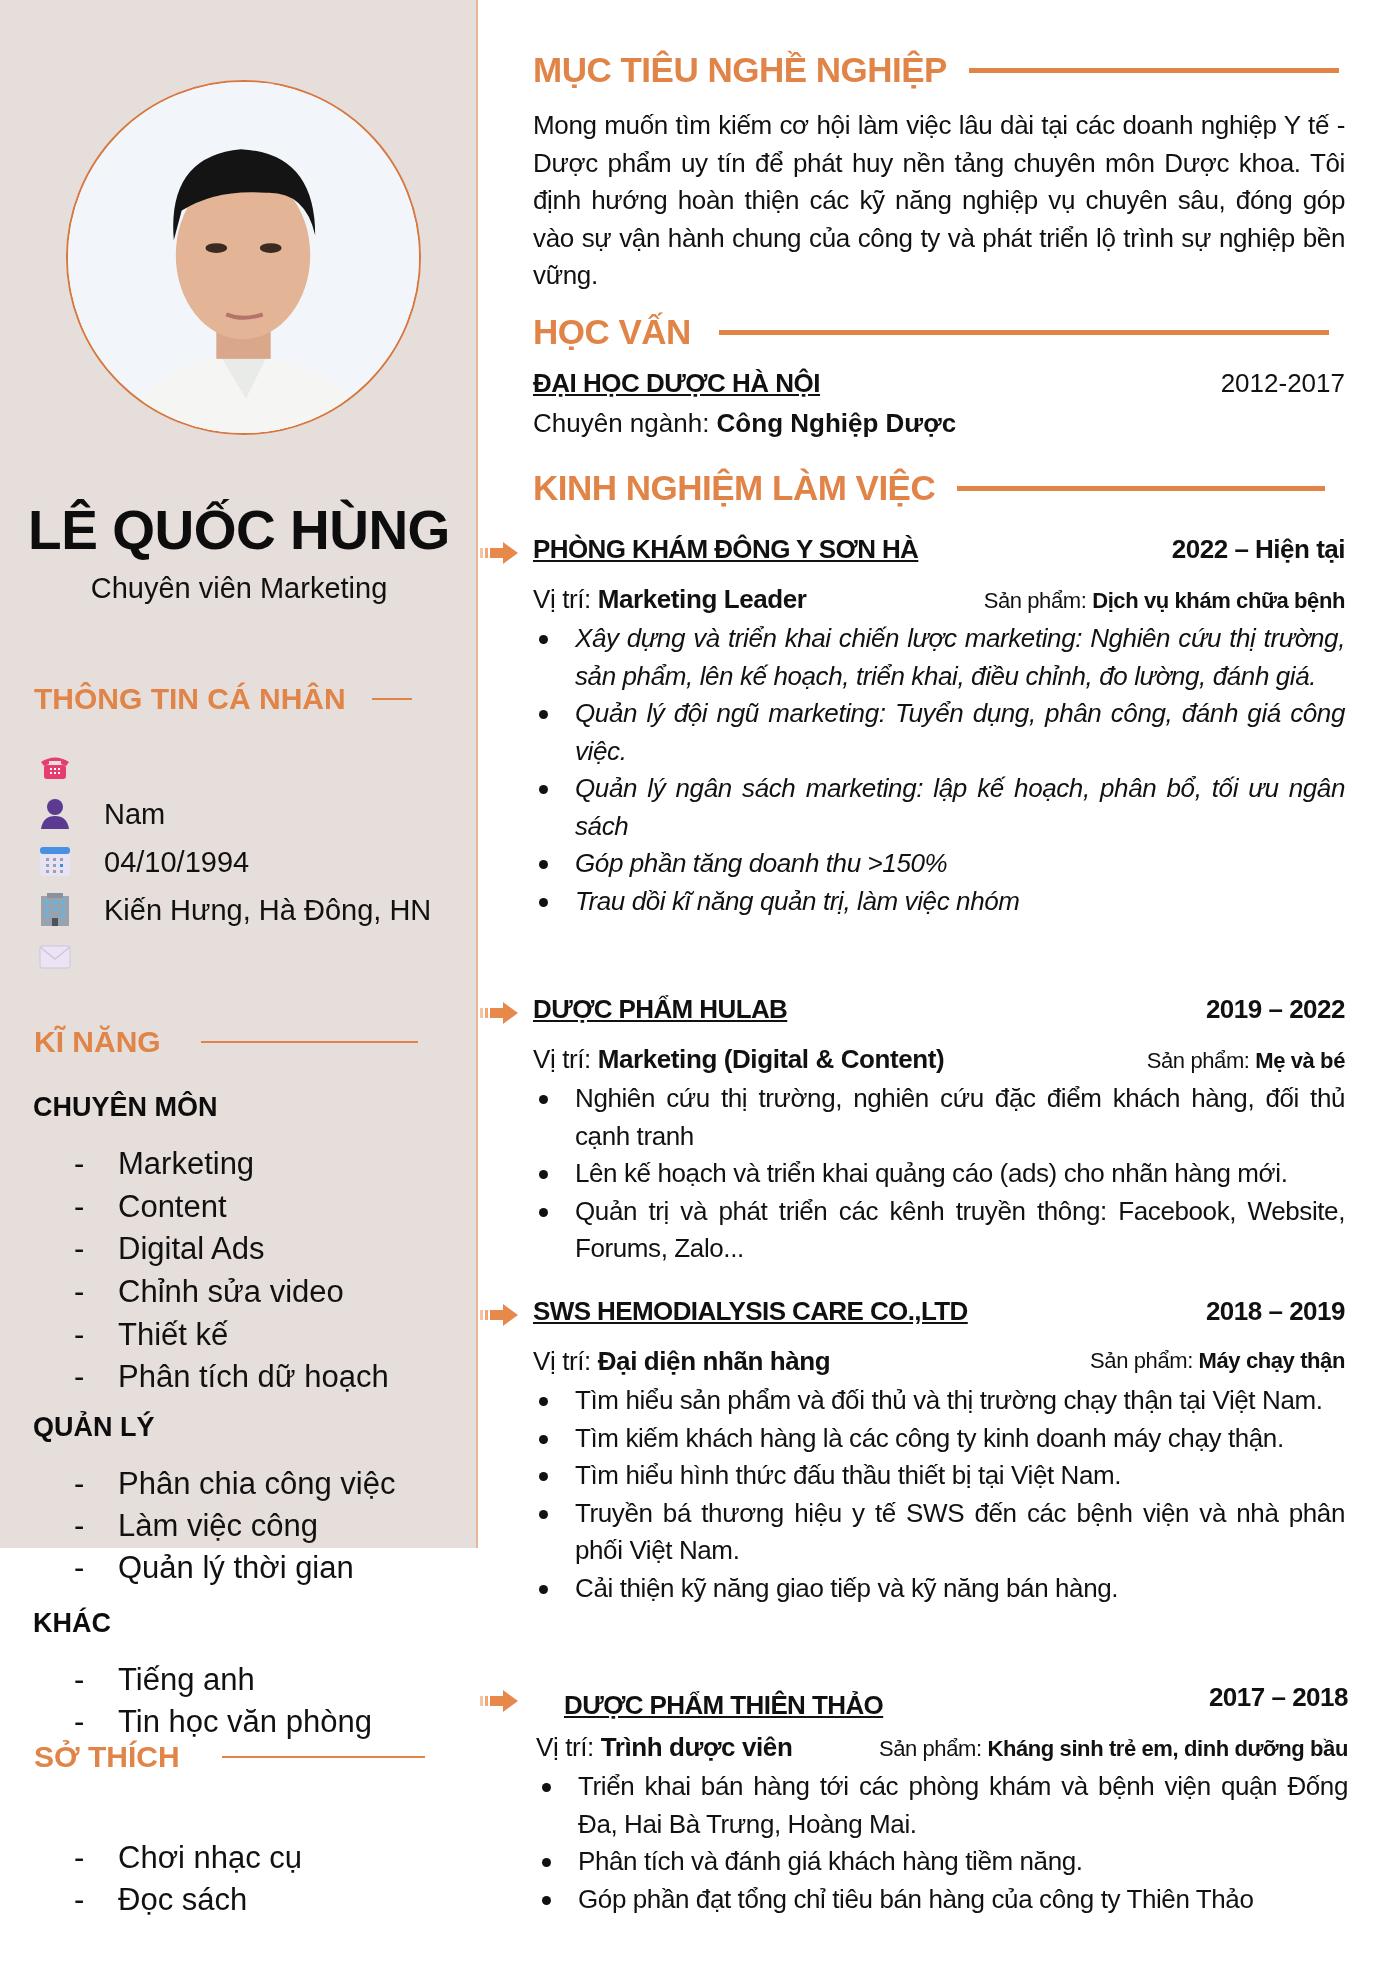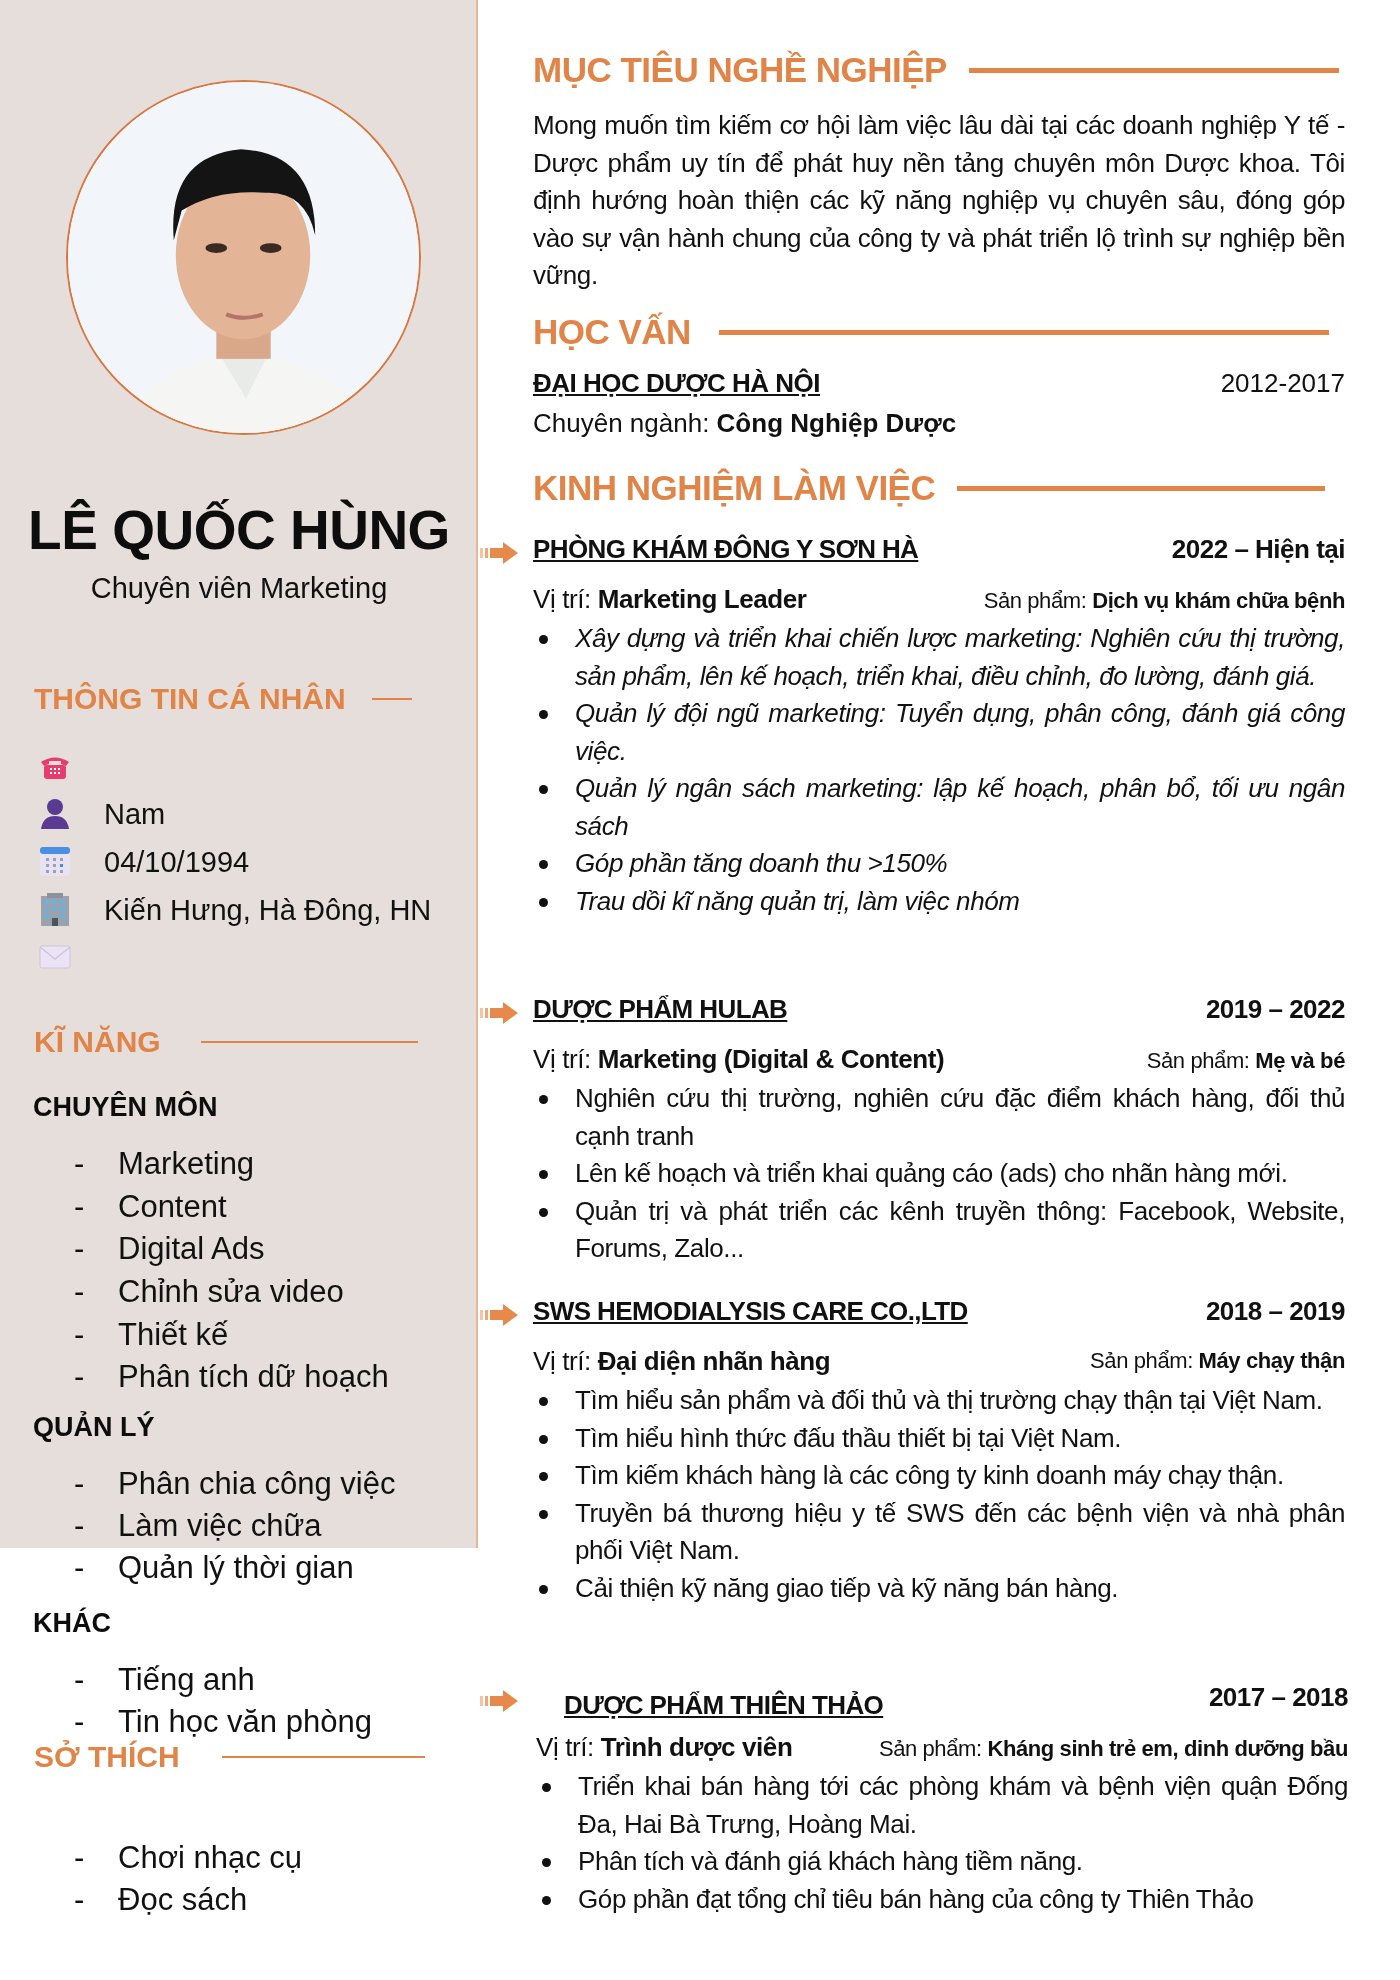--- a/index.html
+++ b/index.html
@@ -207,21 +207,21 @@
         <span>Phân tích dữ hoạch</span>
       </div>
 
     <div class="skill-group" style="top:1412px;">QUẢN LÝ</div>
     <div class="dash-item" style="top:1466px;">
         <span class="dash">-</span>
         <span>Phân chia công việc</span>
       </div>
     <div class="dash-item" style="top:1508px;">
         <span class="dash">-</span>
-        <span>Làm việc chữa</span>
+        <span>Làm việc công</span>
       </div>
     <div class="dash-item" style="top:1550px;">
         <span class="dash">-</span>
         <span>Quản lý thời gian</span>
       </div>
 
     <div class="skill-group" style="top:1608px;">KHÁC</div>
     <div class="dash-item" style="top:1662px;">
         <span class="dash">-</span>
         <span>Tiếng anh</span>
@@ -310,22 +310,22 @@
         <rect x="5" y="6" width="3" height="10" fill="#e8894c" opacity="0.75"></rect>
         <rect x="10" y="6" width="14" height="10" fill="#e8894c"></rect>
         <path d="M23 0 L38 11 L23 22 Z" fill="#e8894c"></path>
       </svg>
     <div class="company" style="top:0;">SWS HEMODIALYSIS CARE CO.,LTD</div>
     <div class="period" style="top:0;">2018 – 2019</div>
     <div class="role" style="top:50px;"><span>Vị trí: </span><b>Đại diện nhãn hàng</b></div>
     <div class="product" style="top:52px;"><span>Sản phẩm: </span><b>Máy chạy thận</b></div>
     <ul style="top:86px;">
       <li>Tìm hiểu sản phẩm và đối thủ và thị trường chạy thận tại Việt Nam.</li>
+      <li>Tìm kiếm khách hàng là các công ty kinh doanh máy chạy thận.</li>
       <li>Tìm hiểu hình thức đấu thầu thiết bị tại Việt Nam.</li>
-      <li>Tìm kiếm khách hàng là các công ty kinh doanh máy chạy thận.</li>
       <li>Truyền bá thương hiệu y tế SWS đến các bệnh viện và nhà phân phối Việt Nam.</li>
       <li>Cải thiện kỹ năng giao tiếp và kỹ năng bán hàng.</li>
     </ul>
   </section>
 
   <section class="job" style="top:1682px;">
     <svg class="arrow" style="top:8px;" viewBox="0 0 38 22">
         <rect x="0" y="6" width="3" height="10" fill="#e8894c" opacity="0.5"></rect>
         <rect x="5" y="6" width="3" height="10" fill="#e8894c" opacity="0.75"></rect>
         <rect x="10" y="6" width="14" height="10" fill="#e8894c"></rect>

